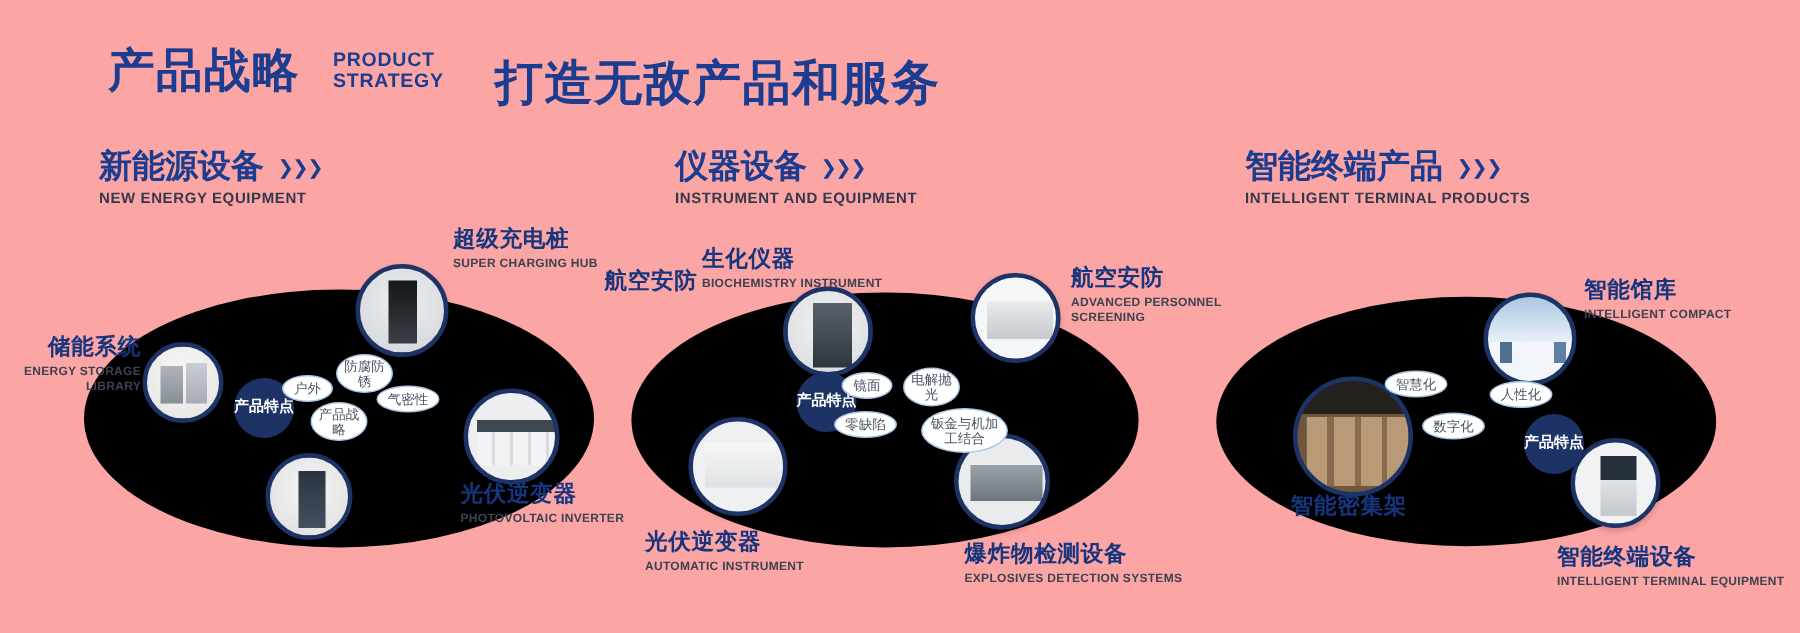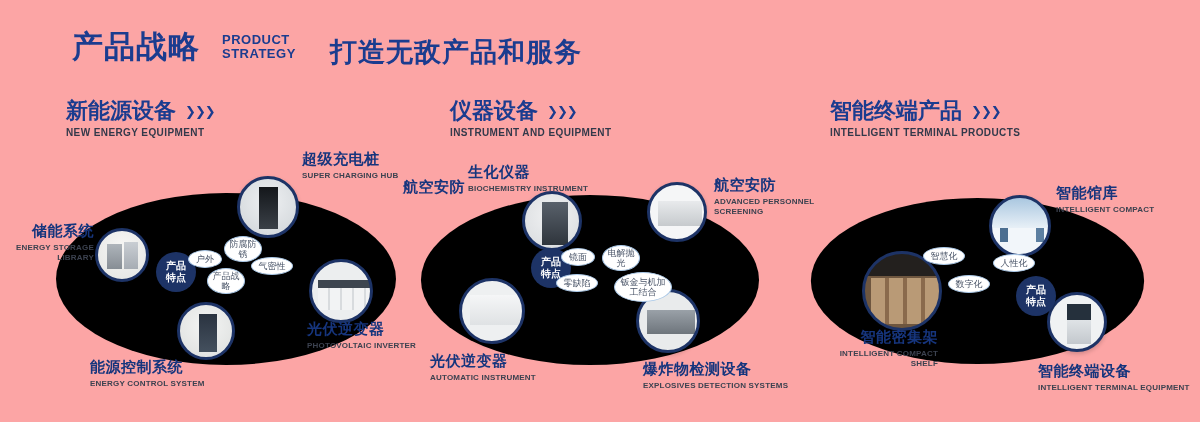--- a/index.html
+++ b/index.html
@@ -7,21 +7,21 @@
     --orbit:#39455c; --text-dark:#3c4250;
   }
   *{box-sizing:border-box;margin:0;padding:0}
   html,body{background:#fff}
   body{font-family:"Liberation Sans","DejaVu Sans",sans-serif;}
   .canvas{position:relative;width:1200px;height:422px;background:#fca5a5;overflow:hidden}
 
   
   .h-title{position:absolute;left:72px;top:26px;font-size:31px;font-weight:800;color:var(--accent);letter-spacing:1px}
   .h-sub{position:absolute;left:222px;top:33px;font-size:13px;font-weight:700;color:var(--accent);line-height:14px;letter-spacing:.5px}
-  .h-tagline{position:absolute;left:330px;top:34px;font-size:27px;font-weight:800;color:var(--accent);letter-spacing:1px}
+  .h-tagline{position:absolute;left:330px;top:34px;font-size:32px;font-weight:800;color:var(--accent);letter-spacing:1px}
 
   
   .sec-title{position:absolute;font-size:22px;font-weight:800;color:var(--accent);white-space:nowrap}
   .sec-title .arrows{font-size:13px;font-weight:700;margin-left:9px;letter-spacing:-1px;color:var(--accent);vertical-align:2px}
   .sec-en{position:absolute;font-size:10px;font-weight:700;color:#33394a;letter-spacing:.4px;white-space:nowrap}
 
   
   .orbit{position:absolute;color:var(--orbit)}
 
   
@@ -73,21 +73,21 @@
 
   
   .plabel{position:absolute}
   .plabel .zh{display:block;font-size:15px;font-weight:800;color:#16357d;letter-spacing:.5px}
   .plabel .en{display:block;font-size:8px;font-weight:700;color:var(--text-dark);letter-spacing:.2px;margin-top:2px;line-height:1.25}
   .ta-r{text-align:right}
   .extra-label{position:absolute;font-size:15px;font-weight:800;color:#16357d;letter-spacing:.5px}
 
   
   .badge{position:absolute;width:40px;height:40px;border-radius:50%;background:var(--navy-dark);color:#fff;
-    display:flex;flex-direction:column;align-items:center;justify-content:center;
+    display:flex;flex-direction:row;align-items:center;justify-content:center;
     font-size:10px;font-weight:700;line-height:1.2;box-shadow:0 1px 3px rgba(0,0,0,.3)}
 
   
   .bubble{position:absolute;background:#fff;border:1px solid var(--bubble-border);border-radius:50%;
     display:flex;align-items:center;justify-content:center;text-align:center;
     font-size:9px;color:#4a5568;line-height:1.15;padding:1px 3px}
 </style>
 </head>
 <body>
 
@@ -131,24 +131,20 @@
     <span class="en">ENERGY STORAGE LIBRARY</span>
   </div>
   <div class="plabel" style="left:302px;top:150px;width:125px">
     <span class="zh">超级充电桩</span>
     <span class="en">SUPER CHARGING HUB</span>
   </div>
   <div class="plabel" style="left:307px;top:320px;width:125px">
     <span class="zh">光伏逆变器</span>
     <span class="en">PHOTOVOLTAIC INVERTER</span>
   </div>
-  <div class="plabel" style="left:90px;top:358px;width:135px">
-    <span class="zh">能源控制系统</span>
-    <span class="en">ENERGY CONTROL SYSTEM</span>
-  </div>
 
   <div class="badge" style="left:156px;top:252px">
     <span>产品</span>
     <span>特点</span>
   </div>
   <div class="bubble" style="left:188px;top:250px;width:34px;height:18px">户外</div>
   <div class="bubble" style="left:224px;top:236px;width:38px;height:26px">防腐防锈</div>
   <div class="bubble" style="left:251px;top:257px;width:42px;height:18px">气密性</div>
   <div class="bubble" style="left:207px;top:268px;width:38px;height:26px">产品战略</div>
 
@@ -206,21 +202,20 @@
   <div class="photo ph-library" style="left:989px;top:195px;width:62px;height:62px"></div>
   <div class="photo ph-shelf" style="left:862px;top:251px;width:80px;height:80px"></div>
   <div class="photo ph-terminal" style="left:1047px;top:292px;width:60px;height:60px"></div>
 
   <div class="plabel" style="left:1056px;top:184px;width:110px">
     <span class="zh">智能馆库</span>
     <span class="en">INTELLIGENT COMPACT</span>
   </div>
   <div class="plabel ta-r" style="left:828px;top:328px;width:110px">
     <span class="zh">智能密集架</span>
-    <span class="en">INTELLIGENT COMPACT SHELF</span>
   </div>
   <div class="plabel" style="left:1038px;top:362px;width:155px">
     <span class="zh">智能终端设备</span>
     <span class="en">INTELLIGENT TERMINAL EQUIPMENT</span>
   </div>
 
   <div class="badge" style="left:1016px;top:276px">
     <span>产品</span>
     <span>特点</span>
   </div>

